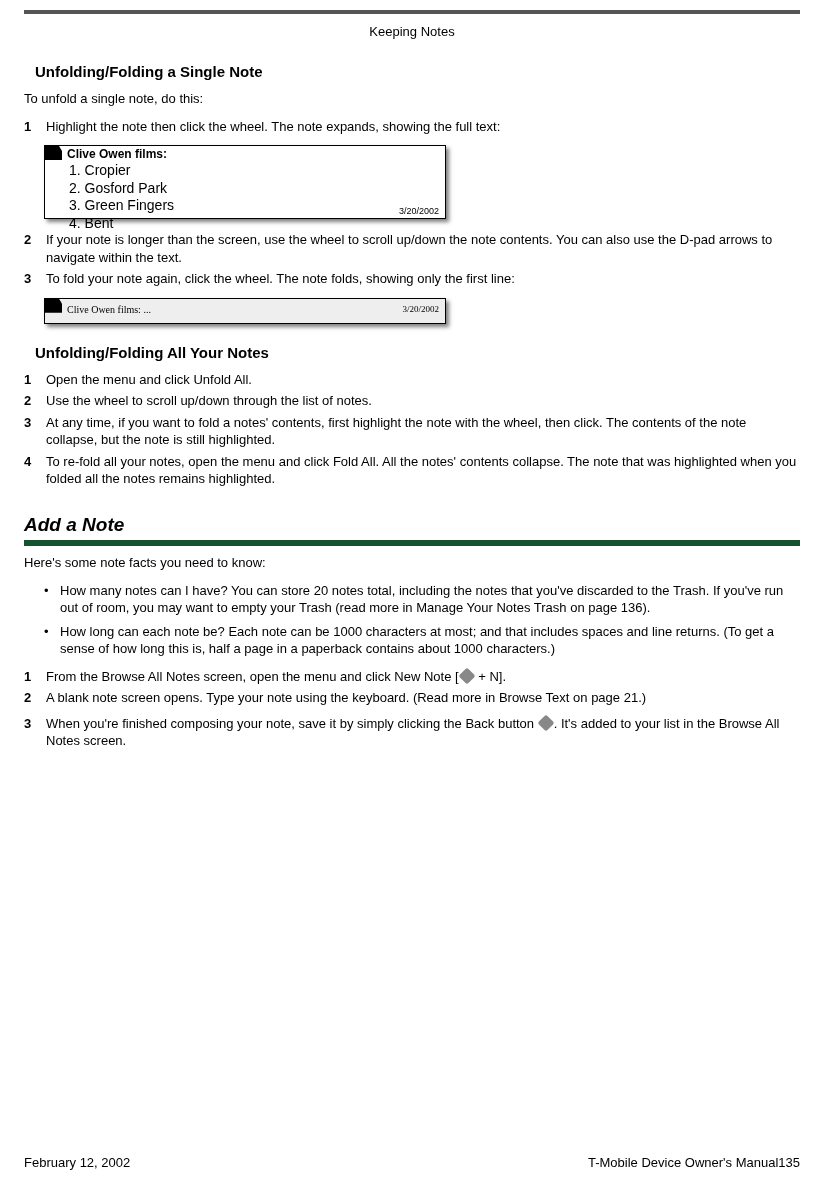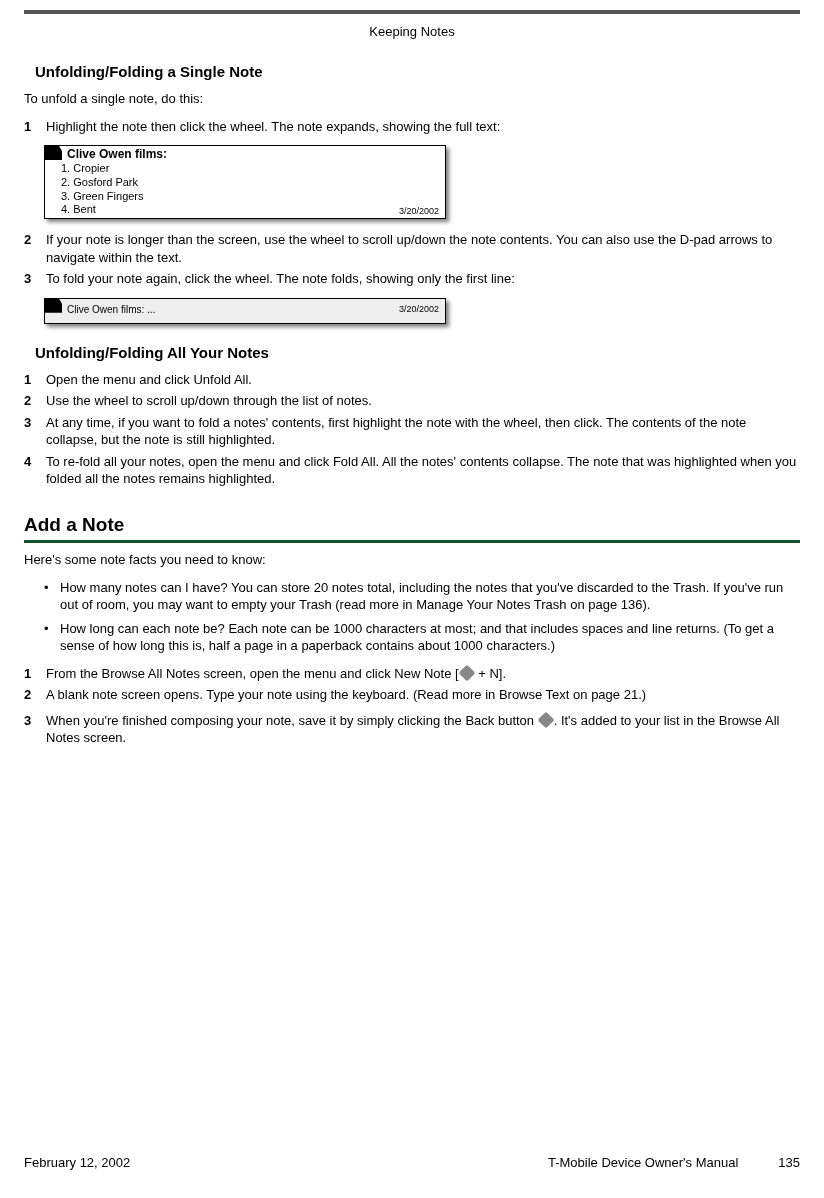--- a/index.html
+++ b/index.html
@@ -33,22 +33,23 @@
     font-family: Arial, Helvetica, sans-serif;
     font-weight: bold;
     font-size: 15px;
     margin: 20px 0 10px 11px;
   }
   .big-heading {
     font-family: Arial, Helvetica, sans-serif;
     font-weight: bold;
     font-size: 19px;
     margin: 26px 0 0 0;
-    border-bottom: 3px solid #14532d;
+    border-bottom: 6px solid #14532d;
     padding-bottom: 4px;
+    font-style: italic;
   }
   p.body {
     margin: 8px 0 10px 0;
     line-height: 1.35;
   }
   ol.steps {
     list-style: none;
     padding: 0;
     margin: 6px 0 10px 0;
   }
@@ -102,38 +103,38 @@
     clip-path: polygon(0 0, 80% 0, 100% 40%, 100% 100%, 0 100%);
   }
   .note-expanded .title {
     position: absolute;
     top: 1px; left: 22px;
     font-weight: bold;
     font-size: 12px;
   }
   .note-expanded .lines {
     position: absolute;
-    top: 16px; left: 16px;
-    font-size: 11px;
+    top: 16px; left: 24px;
+    font-size: 14px;
     line-height: 1.25;
   }
   .note-expanded .date {
     position: absolute;
     bottom: 2px; right: 6px;
     font-size: 9px;
   }
   .note-collapsed {
     width: 400px;
     height: 24px;
     border: 1px solid #000;
     margin: 10px 0 12px 20px;
     box-shadow: 3px 3px 4px rgba(0,0,0,0.5);
     position: relative;
     background: #eee;
-    font-family: Liberation Sans, sans-serif;
+    font-family: Liberation Serif, serif;
   }
   .note-collapsed .tab {
     position: absolute;
     top: -1px; left: -1px;
     width: 18px; height: 15px;
     background: #000;
     clip-path: polygon(0 0, 80% 0, 100% 40%, 100% 100%, 0 100%);
   }
   .note-collapsed .title {
     position: absolute;
@@ -158,21 +159,20 @@
     position: absolute;
     bottom: 38px;
     left: 24px;
     right: 24px;
     display: flex;
     justify-content: space-between;
     font-size: 13px;
   }
   .footer .right-group {
     display: flex;
-    gap: 40px;
   }
 </style>
 </head>
 <body>
 
 <div class="page">
   <div class="topbar"></div>
   <div class="running-header">Keeping Notes</div>
 
   <div class="sub-heading">Unfolding/Folding a Single Note</div>

